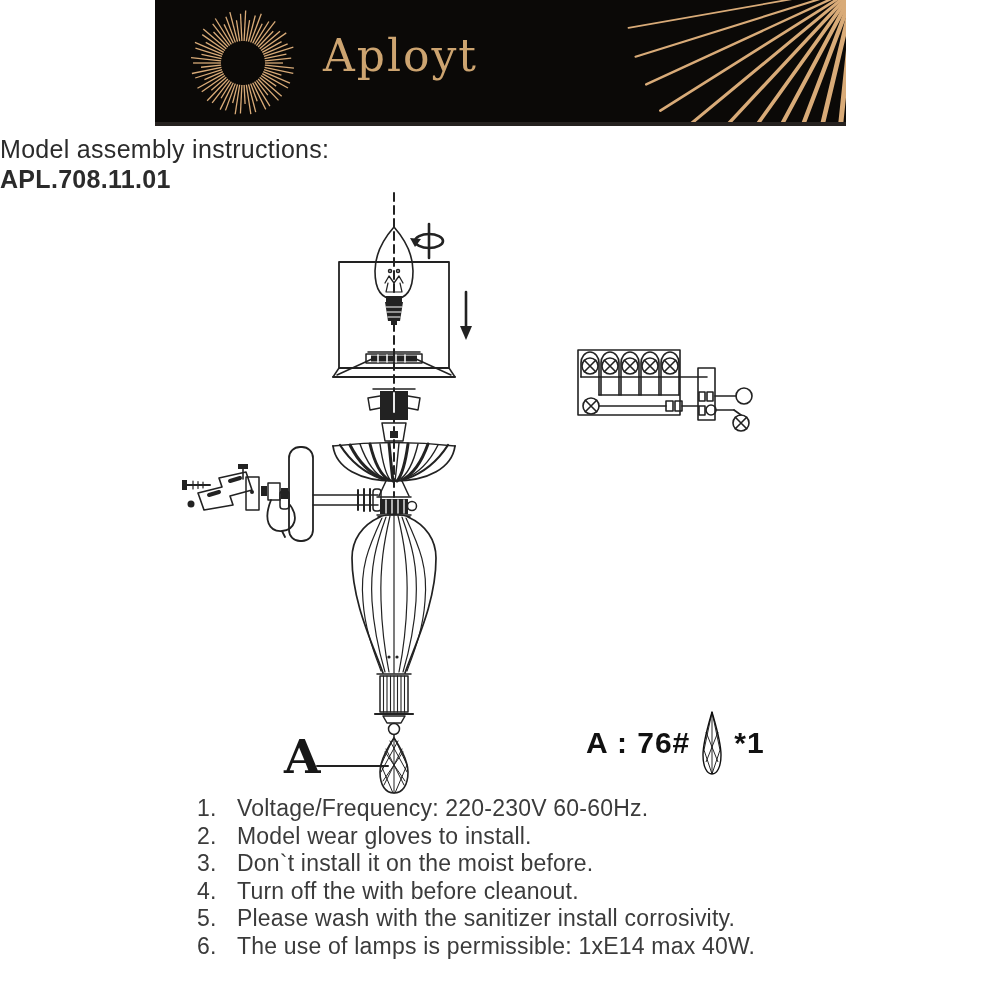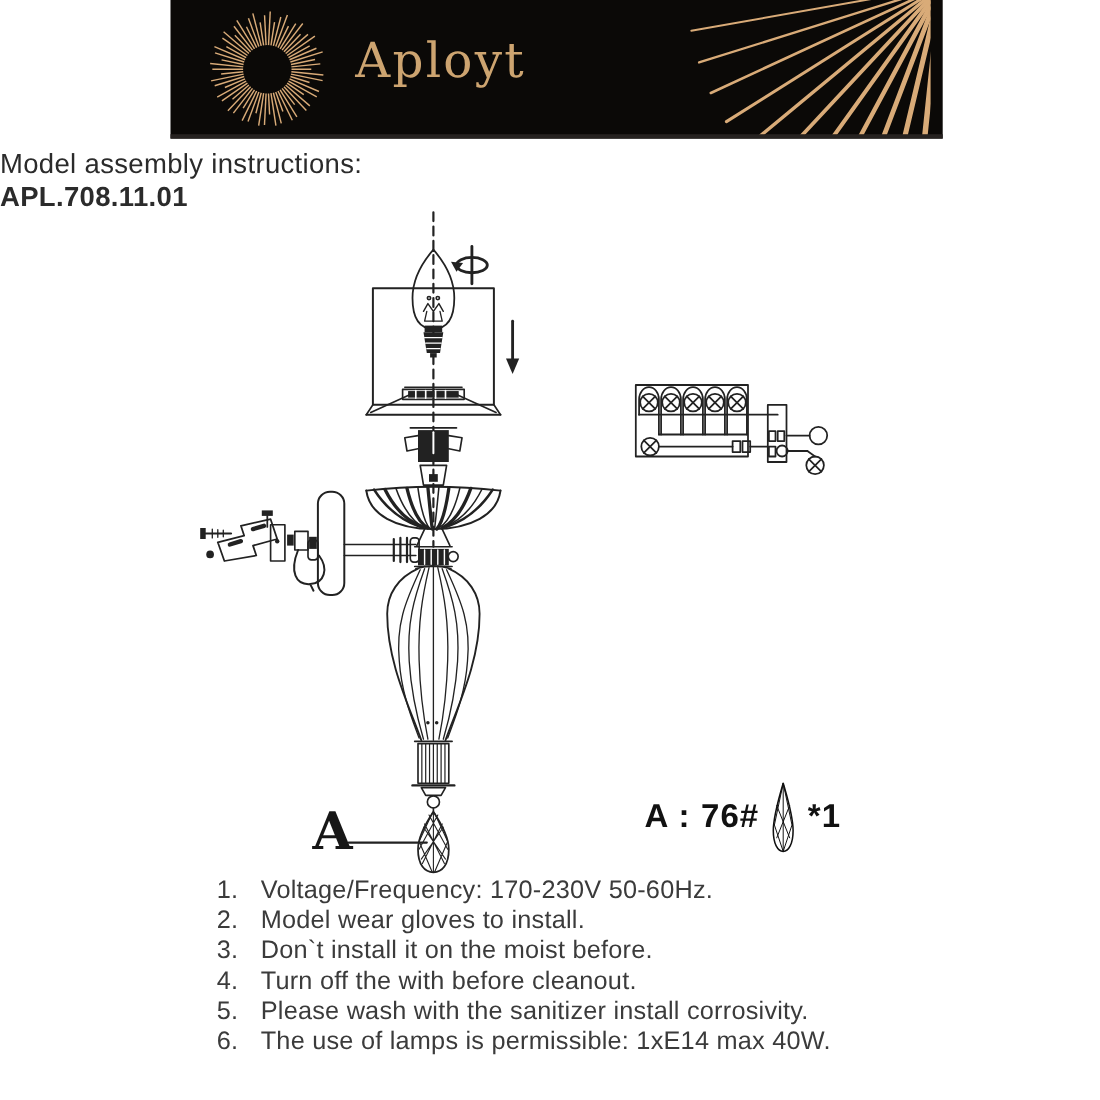--- a/index.html
+++ b/index.html
@@ -1,20 +1,20 @@
 <!DOCTYPE html>
 <html><head>
 <meta charset="utf-8">
 <style>
   html,body{margin:0;padding:0;background:#ffffff;}
   .page{position:relative;width:1000px;height:1000px;background:#ffffff;overflow:hidden;
         font-family:"Liberation Sans",sans-serif;}
   
   .banner{position:absolute;left:155px;top:0;width:691px;height:122px;background:#0b0907;
-          border-bottom:4px solid #262220;padding-left:11px;}
+          border-bottom:4px solid #262220;}
   .banner svg{position:absolute;left:0;top:0;}
   .wordmark{position:absolute;left:168px;top:30px;font-family:"DejaVu Serif",serif;
             font-size:44px;font-weight:400;color:#cda470;letter-spacing:2px;}
   
   .title{position:absolute;left:0;width:1000px;color:#2b2b2b;
          font-weight:500;letter-spacing:0.3px;}
   .title.l1{top:135px;font-size:25px;}
   .title.l2{top:165px;font-size:25px;font-weight:bold;}
   
   .diagram{position:absolute;left:0;top:0;}
@@ -308,21 +308,21 @@
         <path d="M13,2 C9,16 4,32 4,45 C4,57 8,64 13,64 C18,64 22,57 22,45 C22,32 17,16 13,2 Z"></path>
         <path d="M13,2 L5,40 M13,2 L21,40 M5,40 L13,64 M21,40 L13,64 M13,2 L13,64 M7,22 L19,52 M19,22 L7,52" stroke-width="0.9"></path>
       </g>
     </svg>
     <span class="qty">*1</span>
   </div>
 
   <div class="instructions">
     <div class="inst">
       <span class="num">1.</span>
-      <span class="txt">Voltage/Frequency: 170-230V 50-60Hz.</span>
+      <span class="txt">Voltage/Frequency: 220-230V 60-60Hz.</span>
     </div>
     <div class="inst">
       <span class="num">2.</span>
       <span class="txt">Model wear gloves to install.</span>
     </div>
     <div class="inst">
       <span class="num">3.</span>
       <span class="txt">Don`t install it on the moist before.</span>
     </div>
     <div class="inst">

